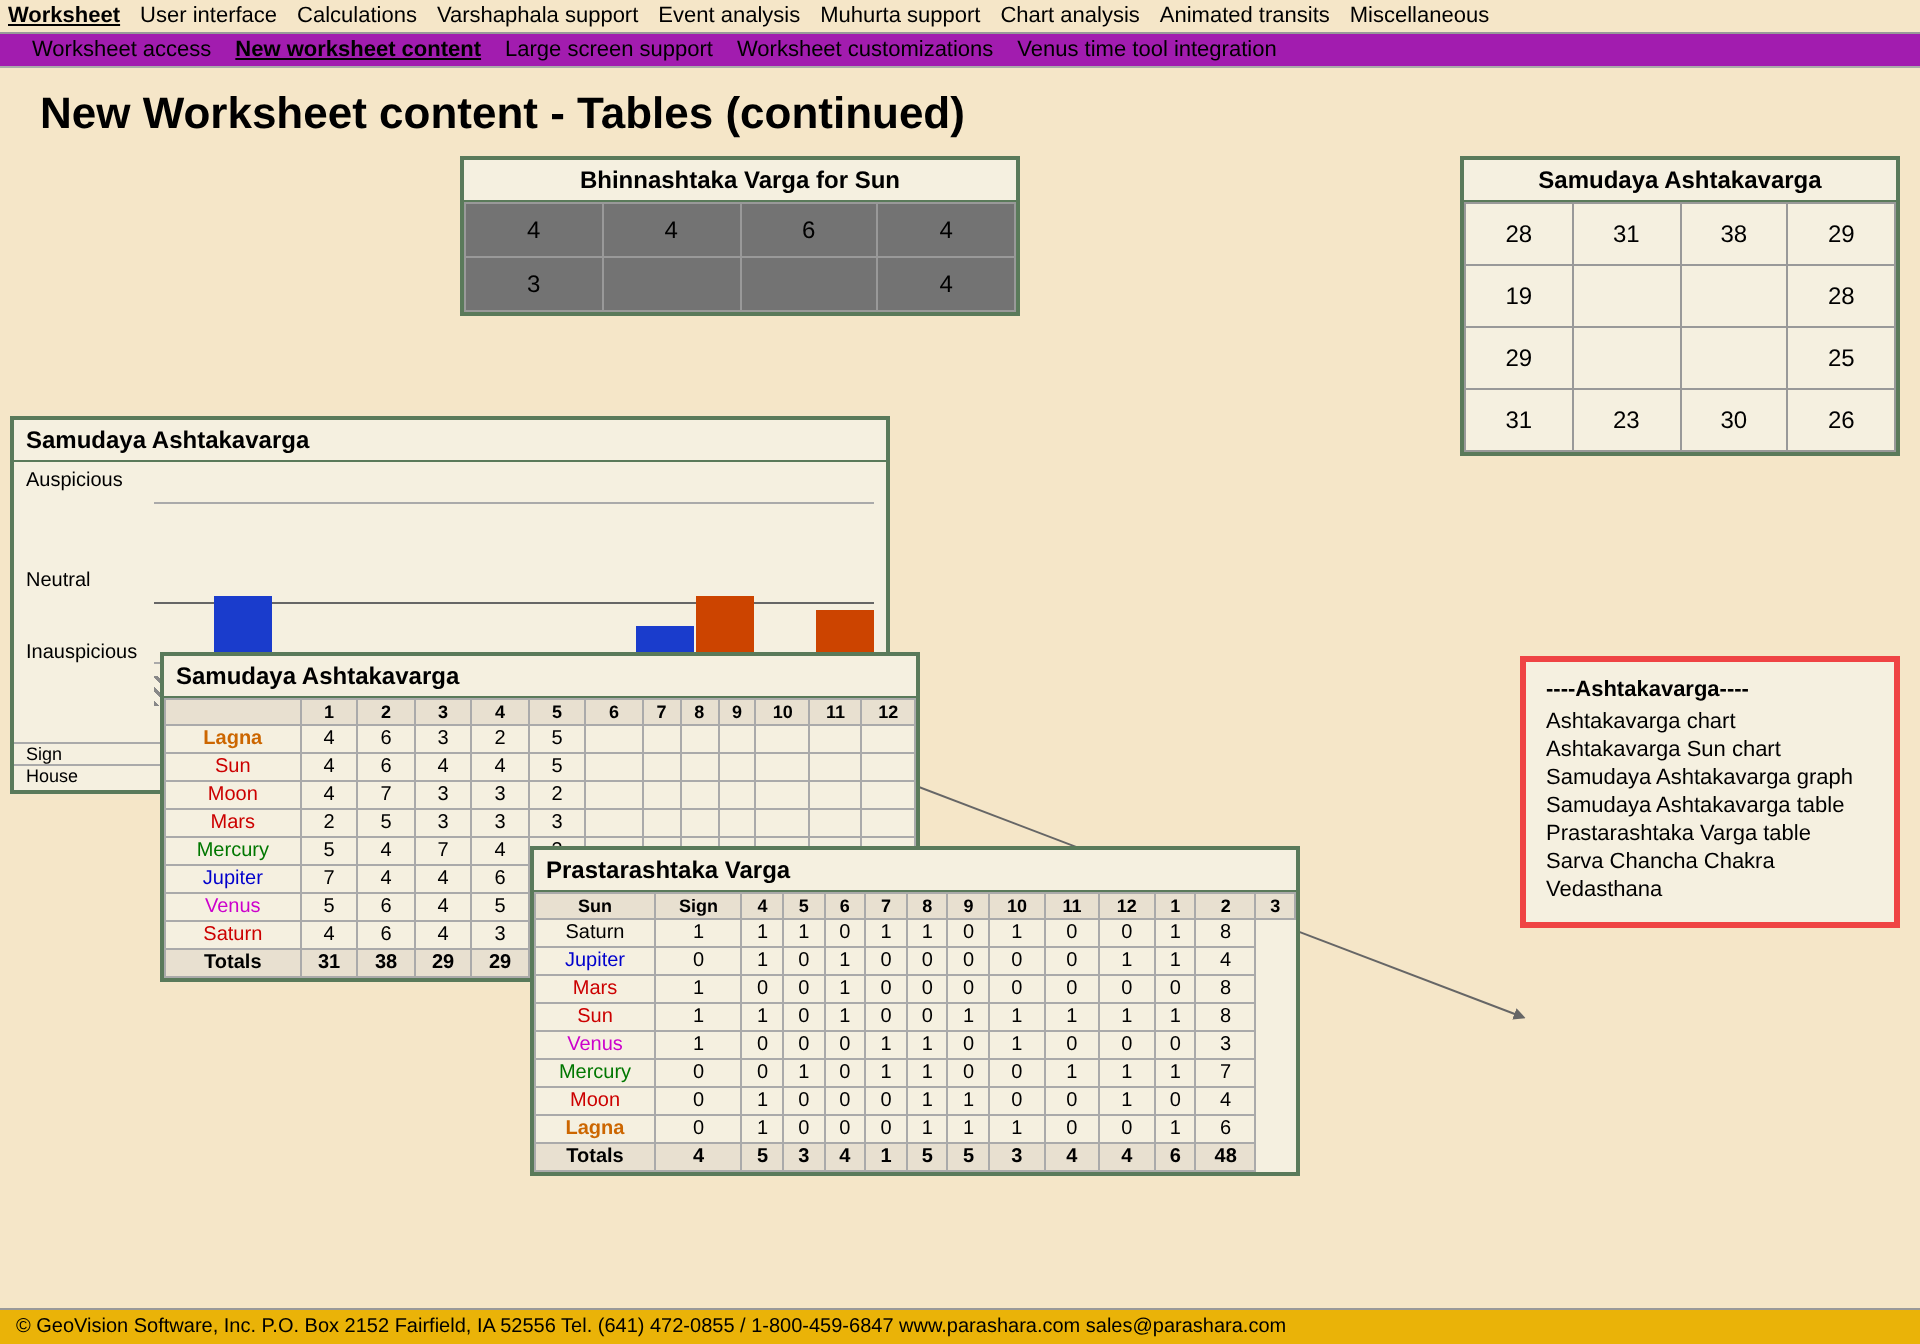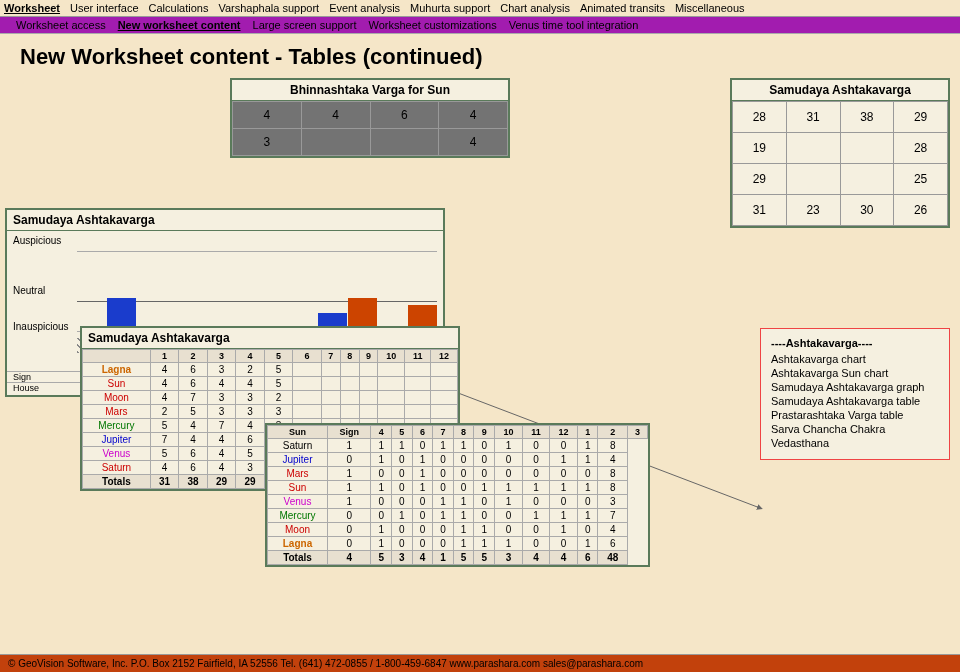--- a/index.html
+++ b/index.html
@@ -220,21 +220,21 @@
     }
     .pra-table th { background: #e8e0d0; font-size: 9px; }
     .pra-planet-col { text-align: left; padding-left: 4px; width: 60px; }
 
     
     .legend-box {
       position: absolute;
       top: 240px;
       right: 10px;
       background: #f5f0e0;
-      border: 1px solid #ef4444;
+      border: 3px solid #ef4444;
       padding: 8px 10px;
       font-size: 11px;
       width: 190px;
     }
     .legend-title { font-weight: bold; margin-bottom: 4px; }
     .legend-item { margin: 2px 0; cursor: pointer; }
 
     
     .arrow-svg {
       position: absolute;
@@ -248,21 +248,21 @@
 
     
     #footer {
       position: absolute;
       bottom: 0;
       left: 0;
       right: 0;
       border-top: 1px solid #999;
       padding: 3px 8px;
       font-size: 10px;
-      background: #c2410c;
+      background: #eab308;
       color: #000;
     }
   </style>
 </head>
 <body>
 
 <div id="top-menu">
   <span class="menu-item active">Worksheet</span>
   <span class="menu-item">User interface</span>
   <span class="menu-item">Calculations</span>
@@ -568,20 +568,21 @@
             <td></td>
             <td></td>
             <td></td>
             <td></td>
         </tr>
       </tbody>
     </table>
   </div>
 
   <div class="prastarashtaka-container" style="top:345px; left:265px; width:385px; z-index:15;">
+    <div class="prastarashtaka-title">Prastarashtaka Varga</div>
     <table class="pra-table">
       <thead>
         <tr>
           <th class="pra-planet-col">Sun</th>
           <th>Sign</th>
           <th>4</th>
           <th>5</th>
           <th>6</th>
           <th>7</th>
           <th>8</th>

